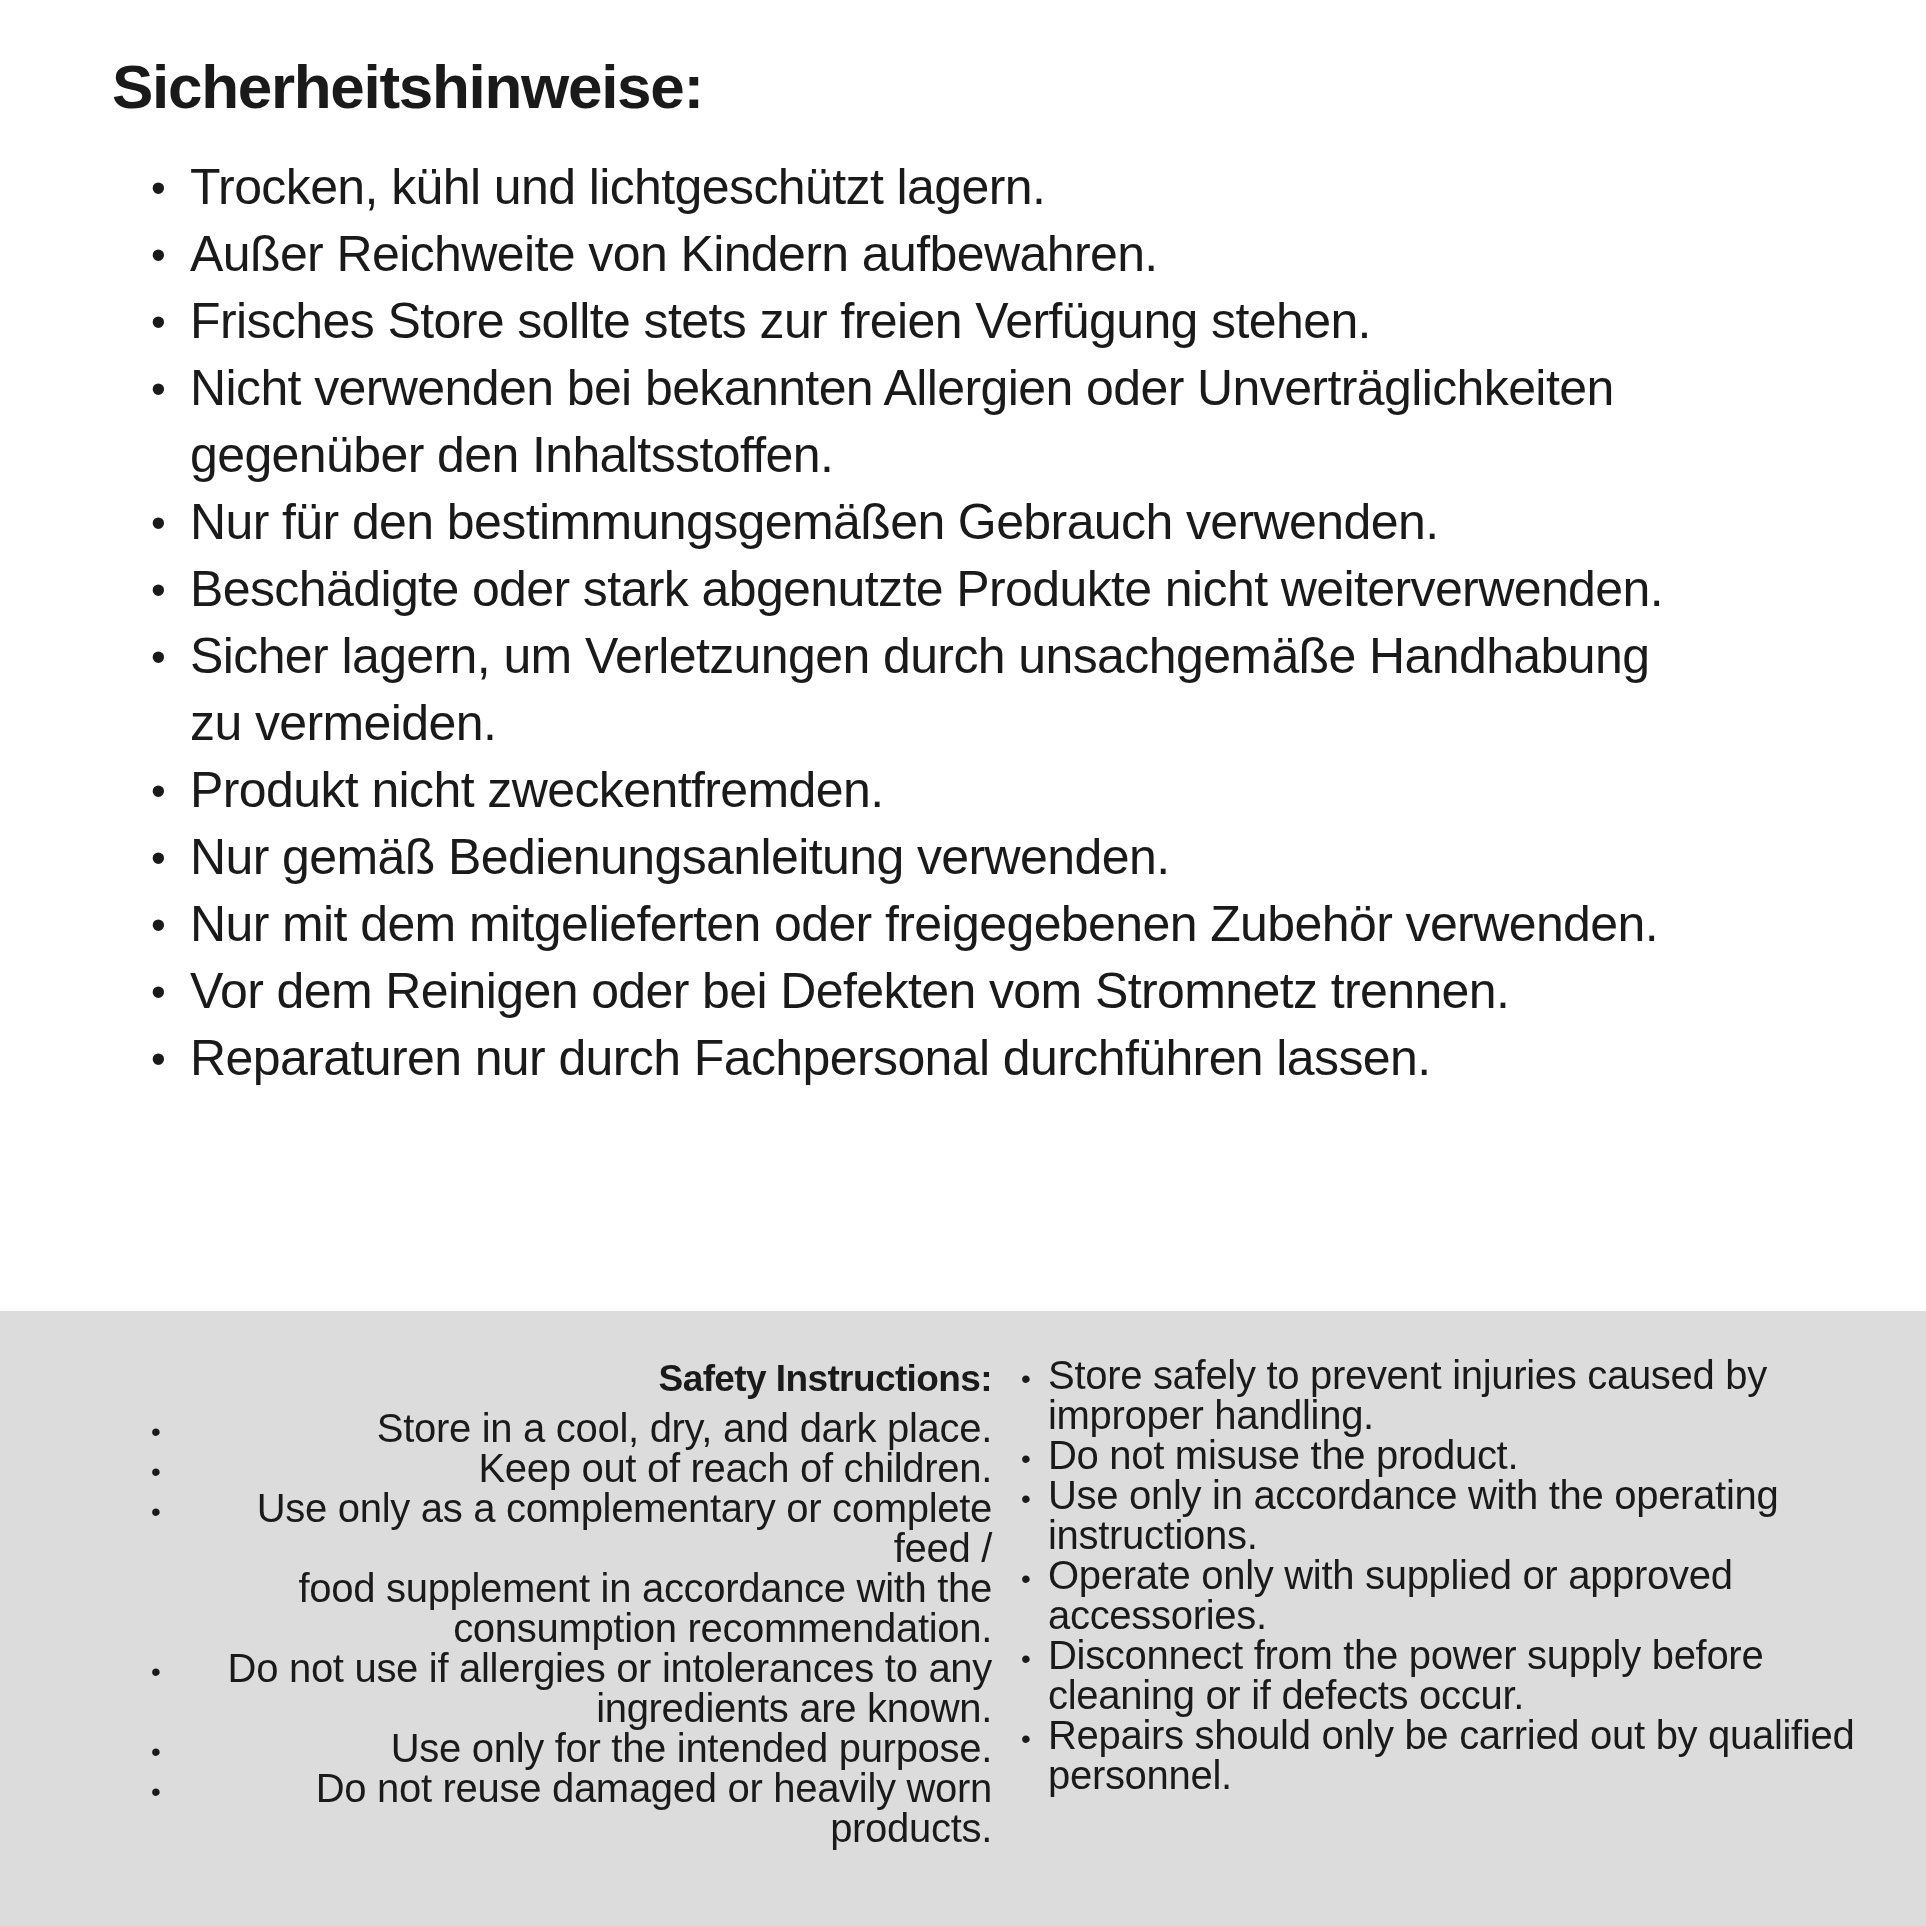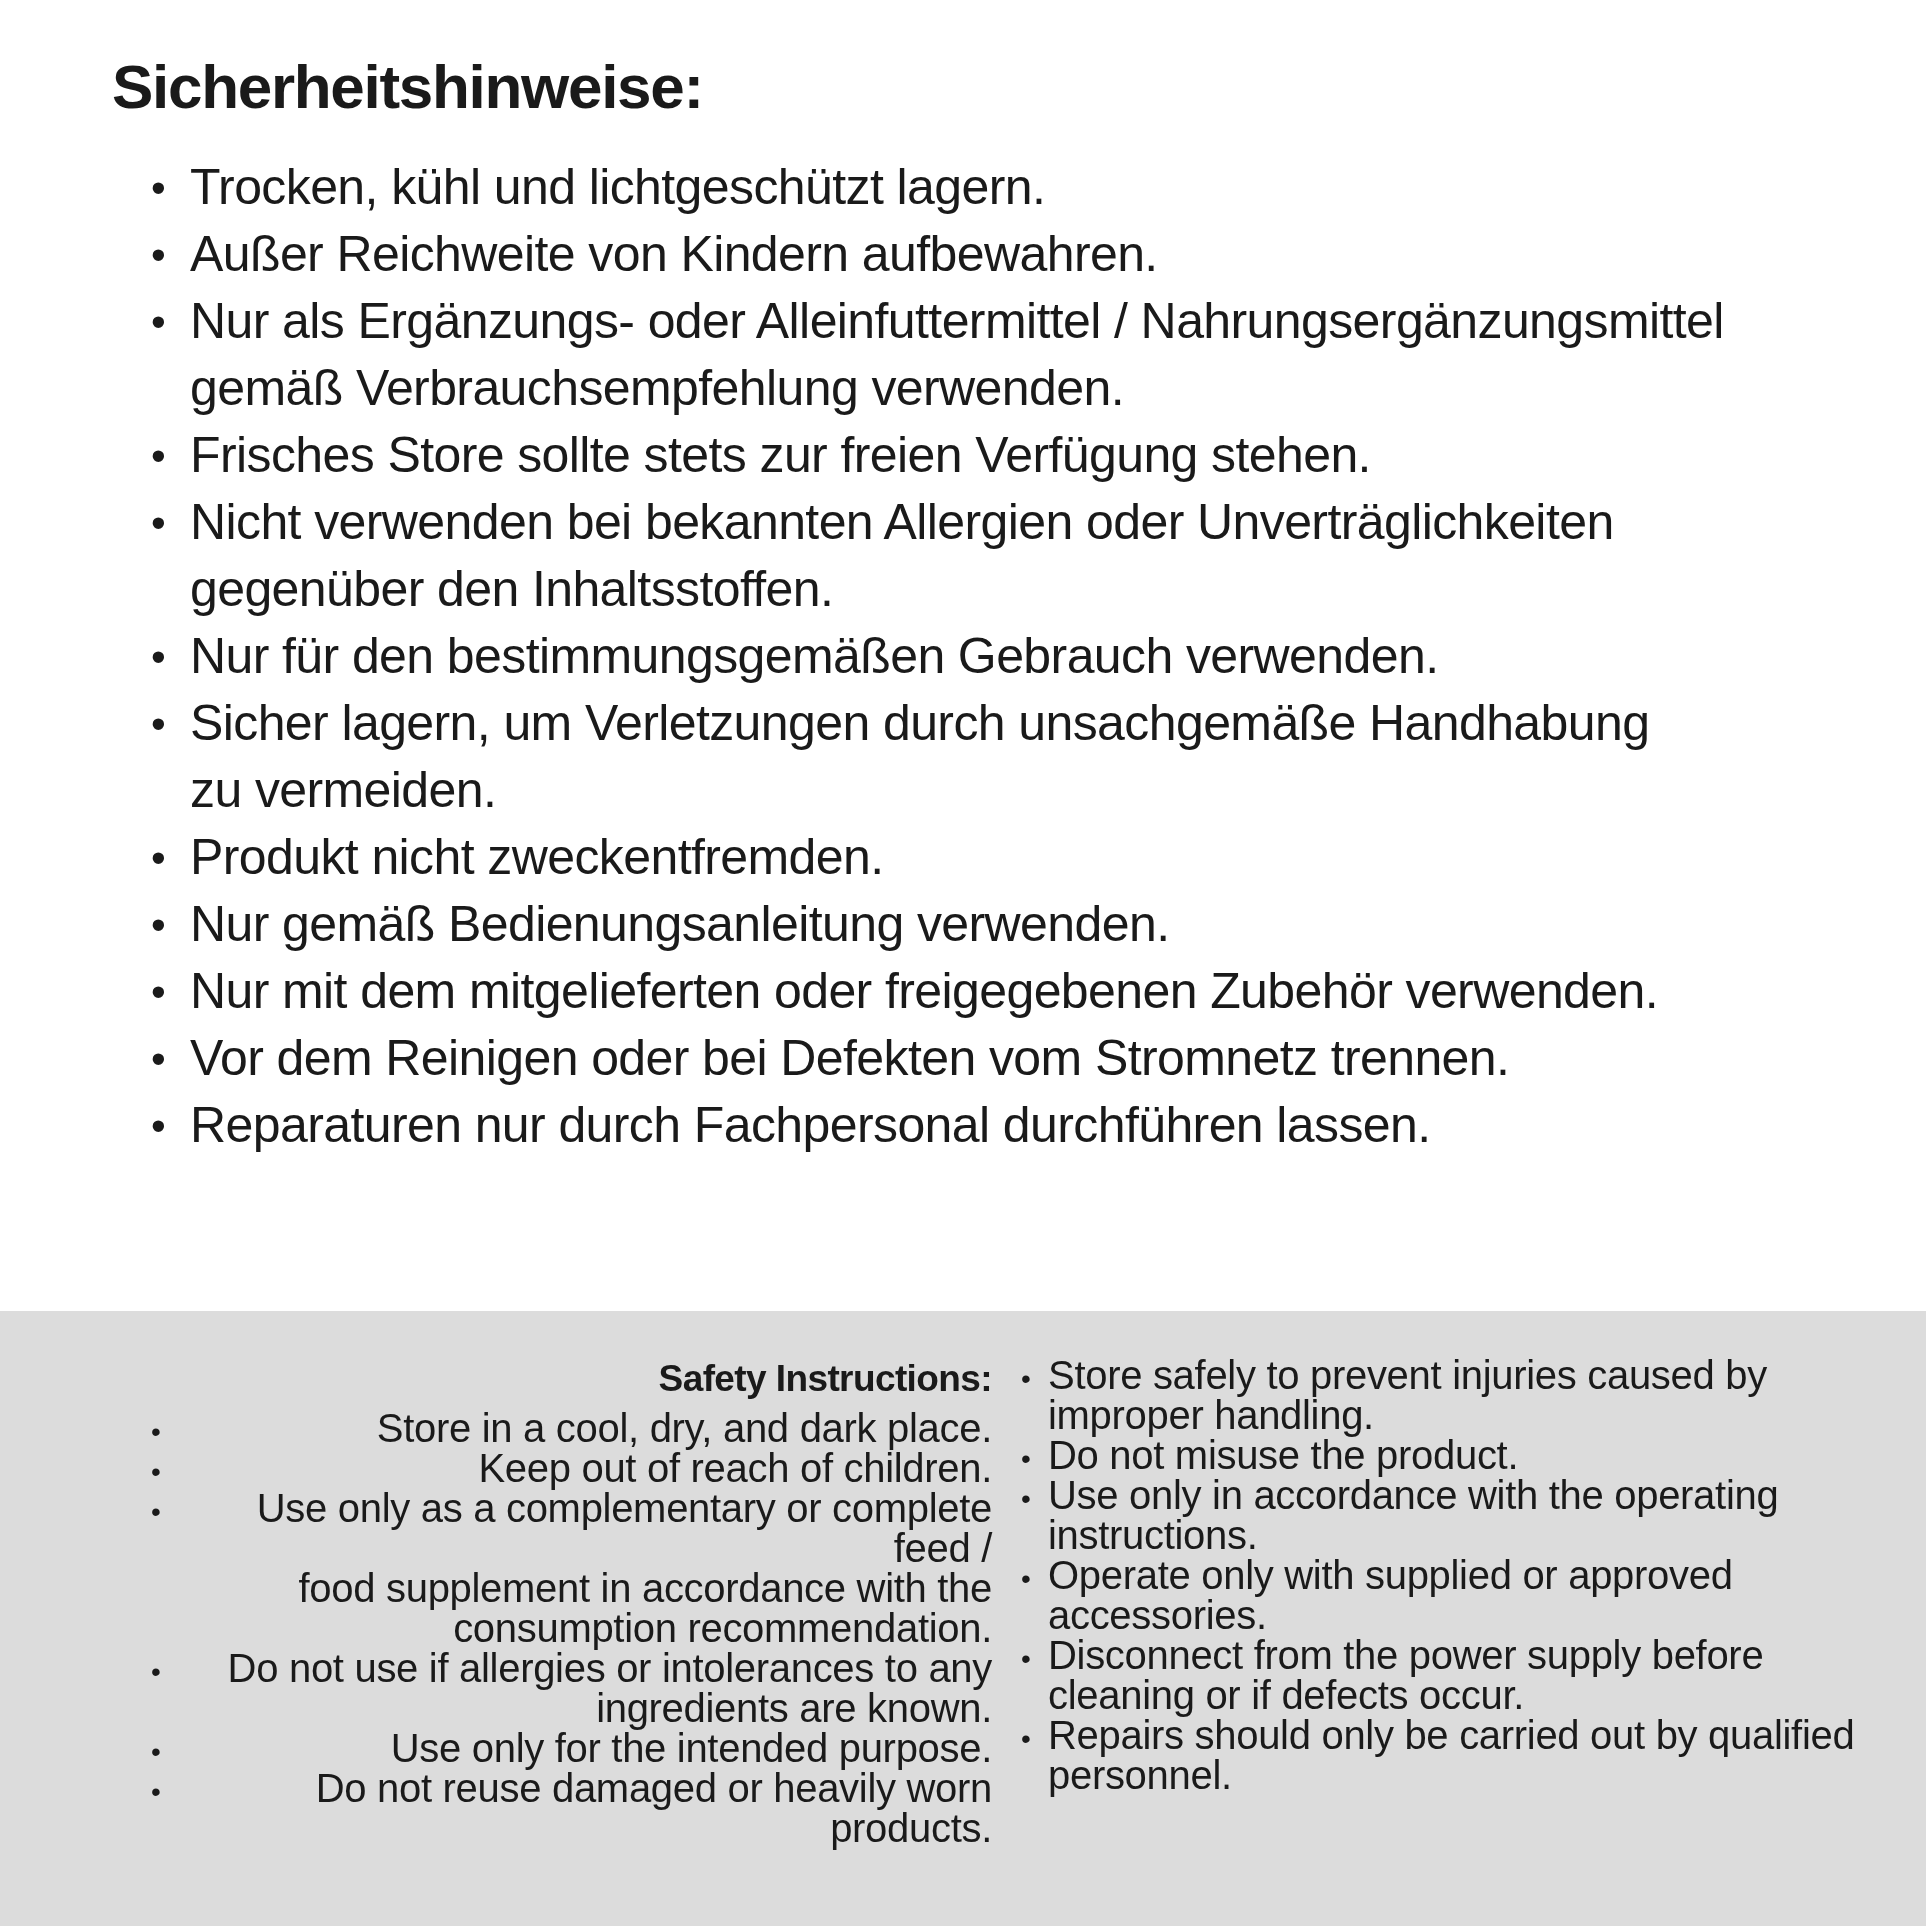--- a/index.html
+++ b/index.html
@@ -113,26 +113,25 @@
 </head>
 <body>
 
 <div class="sheet">
 
   <div class="section-de">
     <h1 class="de-title">Sicherheitshinweise:</h1>
     <ul class="de-list">
         <li>Trocken, kühl und lichtgeschützt lagern.</li>
         <li>Außer Reichweite von Kindern aufbewahren.</li>
-        <li>Nur als Ergänzungs- oder Alleinfuttermittel / Nahrungsergänzungsmittel
-gemäß Verbrauchsempfehlung verwenden.</li>
         <li>Frisches Store sollte stets zur freien Verfügung stehen.</li>
         <li>Nicht verwenden bei bekannten Allergien oder Unverträglichkeiten
 gegenüber den Inhaltsstoffen.</li>
         <li>Nur für den bestimmungsgemäßen Gebrauch verwenden.</li>
+        <li>Beschädigte oder stark abgenutzte Produkte nicht weiterverwenden.</li>
         <li>Sicher lagern, um Verletzungen durch unsachgemäße Handhabung
 zu vermeiden.</li>
         <li>Produkt nicht zweckentfremden.</li>
         <li>Nur gemäß Bedienungsanleitung verwenden.</li>
         <li>Nur mit dem mitgelieferten oder freigegebenen Zubehör verwenden.</li>
         <li>Vor dem Reinigen oder bei Defekten vom Stromnetz trennen.</li>
         <li>Reparaturen nur durch Fachpersonal durchführen lassen.</li>
       </ul>
   </div>
 

